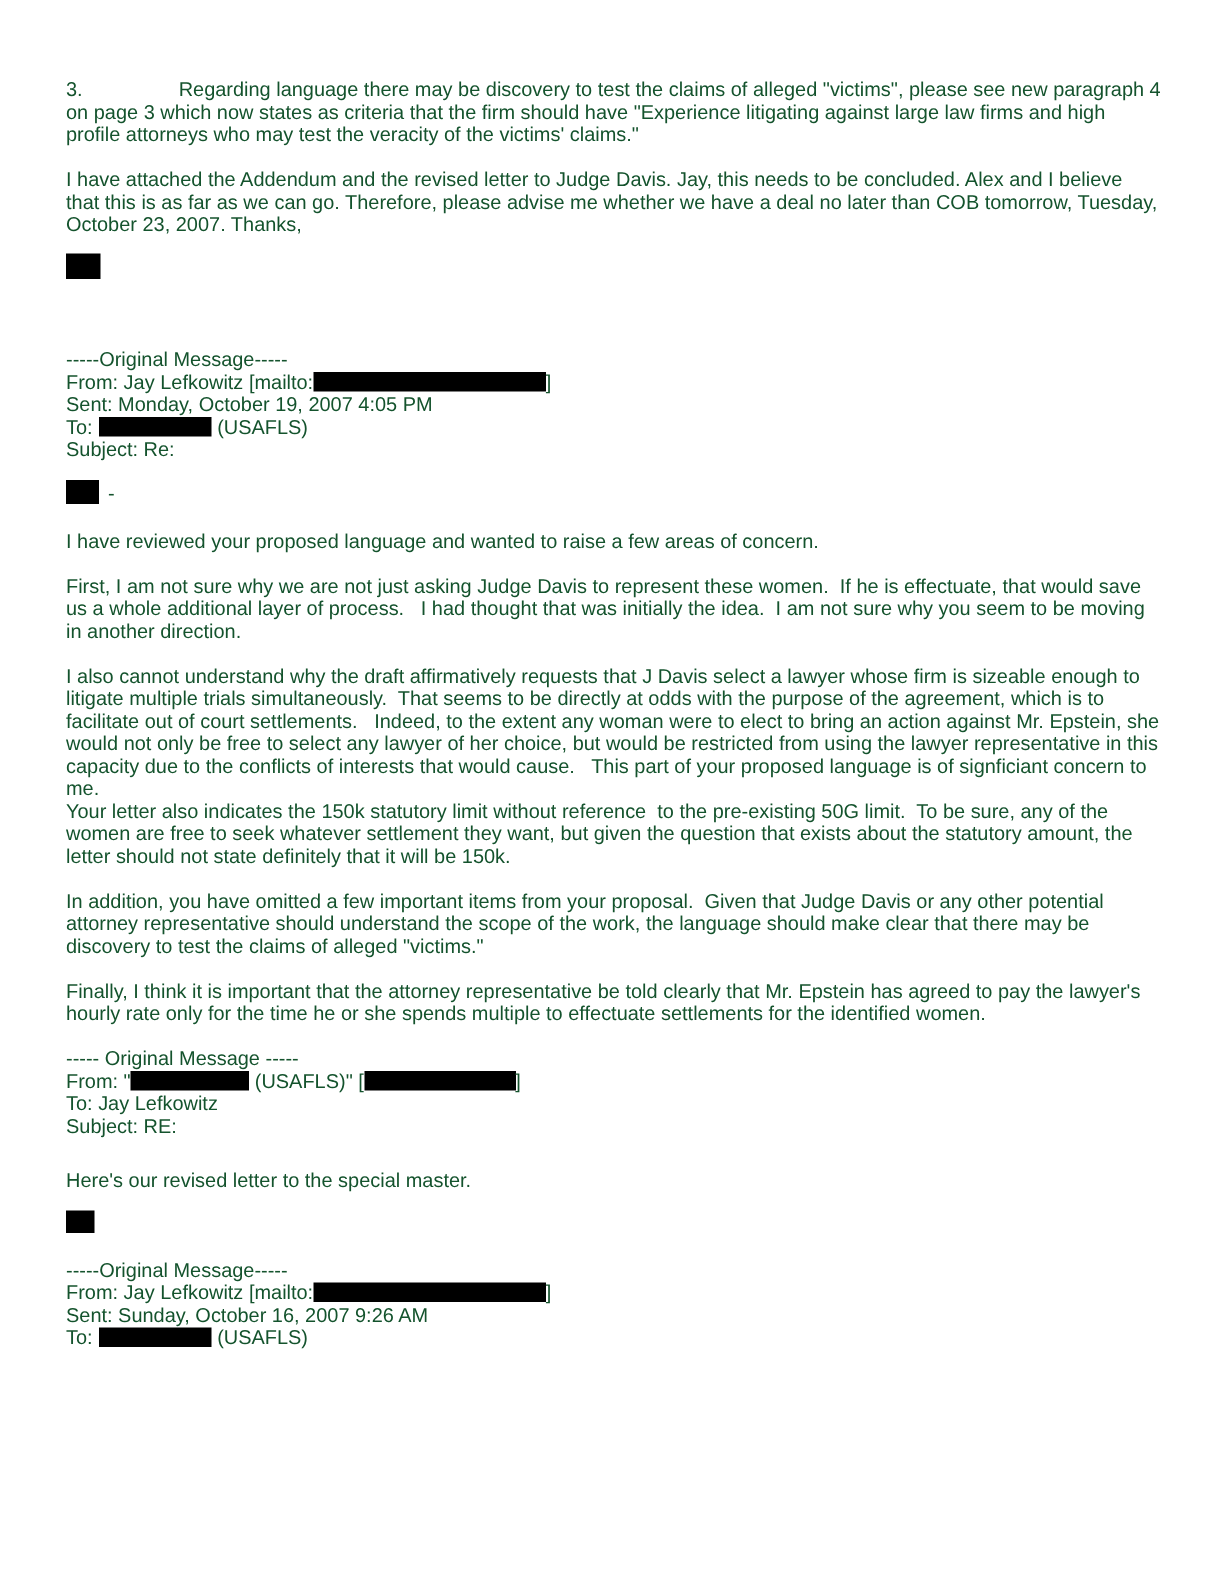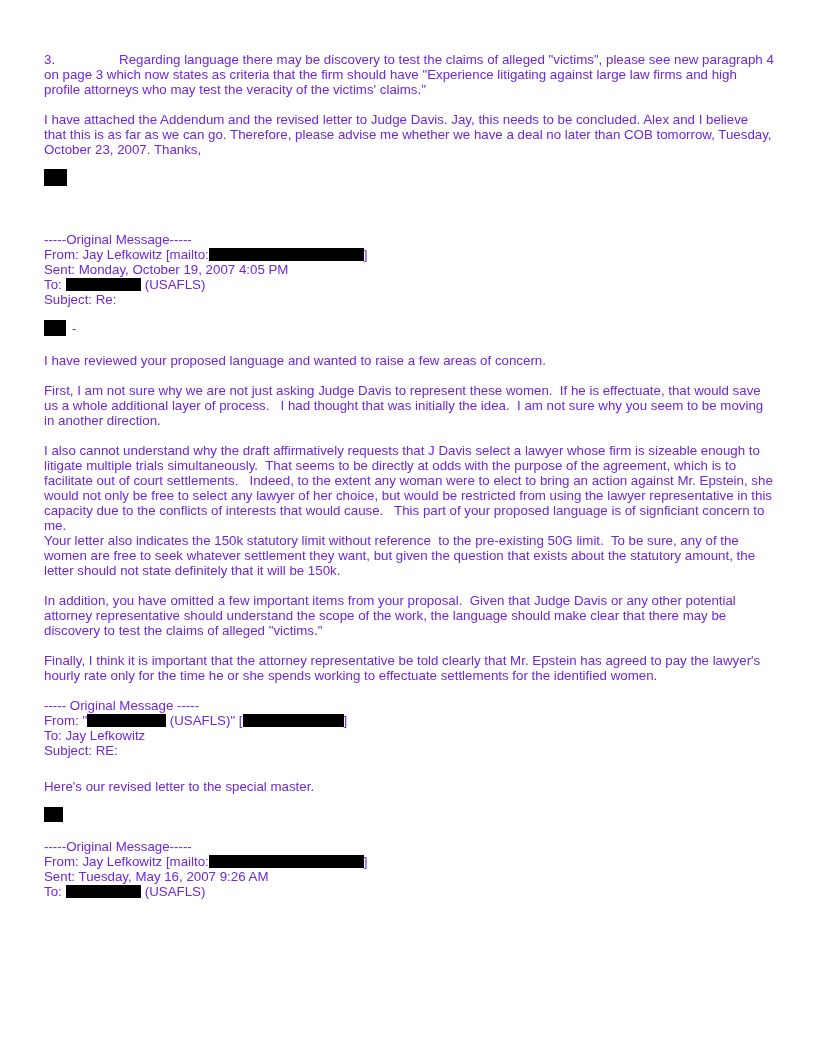--- a/index.html
+++ b/index.html
@@ -6,21 +6,21 @@
     margin: 0;
     padding: 0;
     background: #ffffff;
   }
   .page {
     position: relative;
     box-sizing: border-box;
     width: 816px;
     height: 1056px;
     background: #ffffff;
-    color: #6d28d9;
+    color: #14532d;
     font-family: "Liberation Sans", sans-serif;
     font-size: 13.3px;
     line-height: 15px;
     padding: 52px 42px 0 44px;
     overflow: hidden;
   }
   .p {
     margin: 0;
     white-space: pre-wrap;
   }
@@ -75,34 +75,34 @@
     <div class="p">Subject: Re:</div>
   </div>
 
   <div class="p mt13 mb17"><span class="rx rx-greet"></span><span class="dash">-</span></div>
 
   <div class="p mb15">I have reviewed your proposed language and wanted to raise a few areas of concern.</div>
   <div class="p mb15">First, I am not sure why we are not just asking Judge Davis to represent these women.  If he is effectuate, that would save us a whole additional layer of process.   I had thought that was initially the idea.  I am not sure why you seem to be moving in another direction.</div>
   <div class="p">I also cannot understand why the draft affirmatively requests that J Davis select a lawyer whose firm is sizeable enough to litigate multiple trials simultaneously.  That seems to be directly at odds with the purpose of the agreement, which is to facilitate out of court settlements.   Indeed, to the extent any woman were to elect to bring an action against Mr. Epstein, she would not only be free to select any lawyer of her choice, but would be restricted from using the lawyer representative in this capacity due to the conflicts of interests that would cause.   This part of your proposed language is of signficiant concern to me.</div>
   <div class="p mb15">Your letter also indicates the 150k statutory limit without reference  to the pre-existing 50G limit.  To be sure, any of the women are free to seek whatever settlement they want, but given the question that exists about the statutory amount, the letter should not state definitely that it will be 150k.</div>
   <div class="p mb15">In addition, you have omitted a few important items from your proposal.  Given that Judge Davis or any other potential attorney representative should understand the scope of the work, the language should make clear that there may be discovery to test the claims of alleged "victims."</div>
-  <div class="p mb15">Finally, I think it is important that the attorney representative be told clearly that Mr. Epstein has agreed to pay the lawyer's hourly rate only for the time he or she spends working to effectuate settlements for the identified women.</div>
+  <div class="p mb15">Finally, I think it is important that the attorney representative be told clearly that Mr. Epstein has agreed to pay the lawyer's hourly rate only for the time he or she spends multiple to effectuate settlements for the identified women.</div>
 
   <div class="mb45">
     <div class="p">----- Original Message -----</div>
     <div class="p"><span>From: "</span><span class="rx rx-name"></span><span> (USAFLS)" [</span><span class="rx rx-email"></span><span>]</span></div>
     <div class="p">To: Jay Lefkowitz</div>
     <div class="p">Subject: RE:</div>
   </div>
 
   <div class="p mb13">Here's our revised letter to the special master.</div>
   <div class="mb17">
       <span class="rx rx-sig2"></span>
     </div>
 
   <div>
     <div class="p">-----Original Message-----</div>
     <div class="p"><span>From: Jay Lefkowitz [mailto:</span><span class="rx rx-mailto"></span><span>]</span></div>
-    <div class="p">Sent: Tuesday, May 16, 2007 9:26 AM</div>
+    <div class="p">Sent: Sunday, October 16, 2007 9:26 AM</div>
     <div class="p"><span>To:</span><span class="rx rx-to"></span><span>(USAFLS)</span></div>
   </div>
 
 </div>
 
 </body></html>

